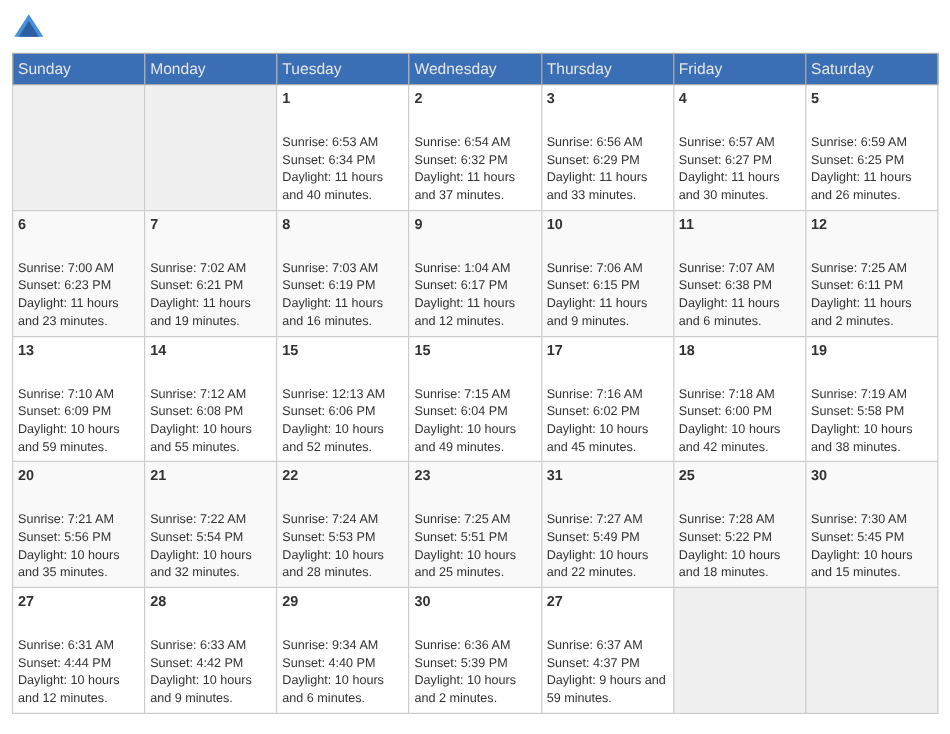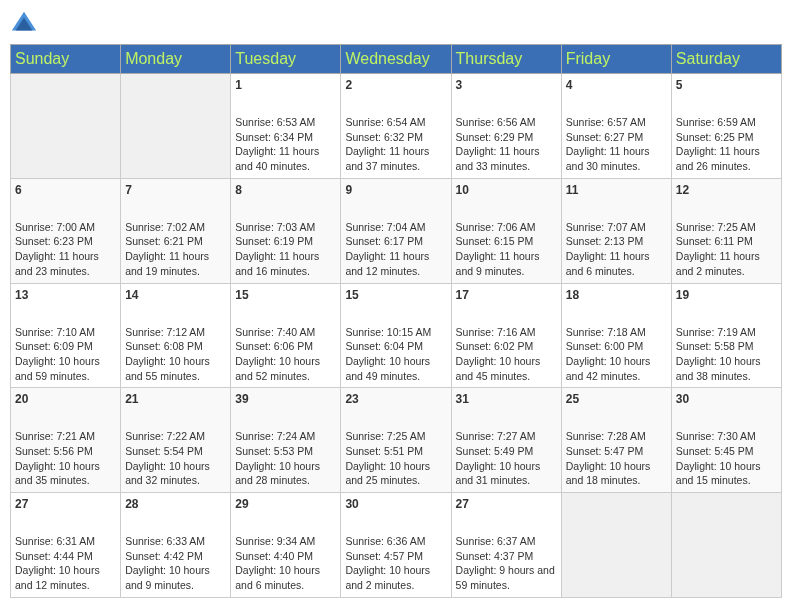--- a/index.html
+++ b/index.html
@@ -52,24 +52,24 @@
       font-size: 14px;
       color: #555;
     }
     table {
       width: 100%;
       border-collapse: collapse;
       table-layout: fixed;
     }
     th {
       background-color: #3a6fb5;
-      color: #bef264;
+      color: #e5e5e5;
       text-align: left;
       padding: 5px 4px;
-      font-size: 16px;
+      font-size: 13px;
       font-weight: normal;
       border: 1px solid #aaa;
     }
     td {
       border: 1px solid #ccc;
       vertical-align: top;
       padding: 4px;
       font-size: 10.5px;
       color: #333;
       height: 88px;
@@ -190,38 +190,38 @@
           <span class="day-num">8</span>
         <div class="day-data">
           <span>Sunrise: </span><span>7:03 AM</span><br>
           <span>Sunset: </span><span>6:19 PM</span><br>
           <span>Daylight: 11 hours and 16 minutes.</span>
         </div>
         </td>
         <td>
           <span class="day-num">9</span>
         <div class="day-data">
-          <span>Sunrise: </span><span>7:04 AM</span><br>
+          <span>Sunrise: </span><span>1:04 AM</span><br>
           <span>Sunset: </span><span>6:17 PM</span><br>
           <span>Daylight: 11 hours and 12 minutes.</span>
         </div>
         </td>
         <td>
           <span class="day-num">10</span>
         <div class="day-data">
           <span>Sunrise: </span><span>7:06 AM</span><br>
           <span>Sunset: </span><span>6:15 PM</span><br>
           <span>Daylight: 11 hours and 9 minutes.</span>
         </div>
         </td>
         <td>
           <span class="day-num">11</span>
         <div class="day-data">
           <span>Sunrise: </span><span>7:07 AM</span><br>
-          <span>Sunset: </span><span>2:13 PM</span><br>
+          <span>Sunset: </span><span>6:38 PM</span><br>
           <span>Daylight: 11 hours and 6 minutes.</span>
         </div>
         </td>
         <td>
           <span class="day-num">12</span>
         <div class="day-data">
           <span>Sunrise: </span><span>7:25 AM</span><br>
           <span>Sunset: </span><span>6:11 PM</span><br>
           <span>Daylight: 11 hours and 2 minutes.</span>
         </div>
@@ -240,29 +240,29 @@
           <span class="day-num">14</span>
         <div class="day-data">
           <span>Sunrise: </span><span>7:12 AM</span><br>
           <span>Sunset: </span><span>6:08 PM</span><br>
           <span>Daylight: 10 hours and 55 minutes.</span>
         </div>
         </td>
         <td>
           <span class="day-num">15</span>
         <div class="day-data">
-          <span>Sunrise: </span><span>7:40 AM</span><br>
+          <span>Sunrise: </span><span>12:13 AM</span><br>
           <span>Sunset: </span><span>6:06 PM</span><br>
           <span>Daylight: 10 hours and 52 minutes.</span>
         </div>
         </td>
         <td>
           <span class="day-num">15</span>
         <div class="day-data">
-          <span>Sunrise: </span><span>10:15 AM</span><br>
+          <span>Sunrise: </span><span>7:15 AM</span><br>
           <span>Sunset: </span><span>6:04 PM</span><br>
           <span>Daylight: 10 hours and 49 minutes.</span>
         </div>
         </td>
         <td>
           <span class="day-num">17</span>
         <div class="day-data">
           <span>Sunrise: </span><span>7:16 AM</span><br>
           <span>Sunset: </span><span>6:02 PM</span><br>
           <span>Daylight: 10 hours and 45 minutes.</span>
@@ -296,48 +296,48 @@
         </td>
         <td>
           <span class="day-num">21</span>
         <div class="day-data">
           <span>Sunrise: </span><span>7:22 AM</span><br>
           <span>Sunset: </span><span>5:54 PM</span><br>
           <span>Daylight: 10 hours and 32 minutes.</span>
         </div>
         </td>
         <td>
-          <span class="day-num">39</span>
+          <span class="day-num">22</span>
         <div class="day-data">
           <span>Sunrise: </span><span>7:24 AM</span><br>
           <span>Sunset: </span><span>5:53 PM</span><br>
           <span>Daylight: 10 hours and 28 minutes.</span>
         </div>
         </td>
         <td>
           <span class="day-num">23</span>
         <div class="day-data">
           <span>Sunrise: </span><span>7:25 AM</span><br>
           <span>Sunset: </span><span>5:51 PM</span><br>
           <span>Daylight: 10 hours and 25 minutes.</span>
         </div>
         </td>
         <td>
           <span class="day-num">31</span>
         <div class="day-data">
           <span>Sunrise: </span><span>7:27 AM</span><br>
           <span>Sunset: </span><span>5:49 PM</span><br>
-          <span>Daylight: 10 hours and 31 minutes.</span>
+          <span>Daylight: 10 hours and 22 minutes.</span>
         </div>
         </td>
         <td>
           <span class="day-num">25</span>
         <div class="day-data">
           <span>Sunrise: </span><span>7:28 AM</span><br>
-          <span>Sunset: </span><span>5:47 PM</span><br>
+          <span>Sunset: </span><span>5:22 PM</span><br>
           <span>Daylight: 10 hours and 18 minutes.</span>
         </div>
         </td>
         <td>
           <span class="day-num">30</span>
         <div class="day-data">
           <span>Sunrise: </span><span>7:30 AM</span><br>
           <span>Sunset: </span><span>5:45 PM</span><br>
           <span>Daylight: 10 hours and 15 minutes.</span>
         </div>
@@ -365,21 +365,21 @@
         <div class="day-data">
           <span>Sunrise: </span><span>9:34 AM</span><br>
           <span>Sunset: </span><span>4:40 PM</span><br>
           <span>Daylight: 10 hours and 6 minutes.</span>
         </div>
         </td>
         <td>
           <span class="day-num">30</span>
         <div class="day-data">
           <span>Sunrise: </span><span>6:36 AM</span><br>
-          <span>Sunset: </span><span>4:57 PM</span><br>
+          <span>Sunset: </span><span>5:39 PM</span><br>
           <span>Daylight: 10 hours and 2 minutes.</span>
         </div>
         </td>
         <td>
           <span class="day-num">27</span>
         <div class="day-data">
           <span>Sunrise: </span><span>6:37 AM</span><br>
           <span>Sunset: </span><span>4:37 PM</span><br>
           <span>Daylight: 9 hours and 59 minutes.</span>
         </div>

